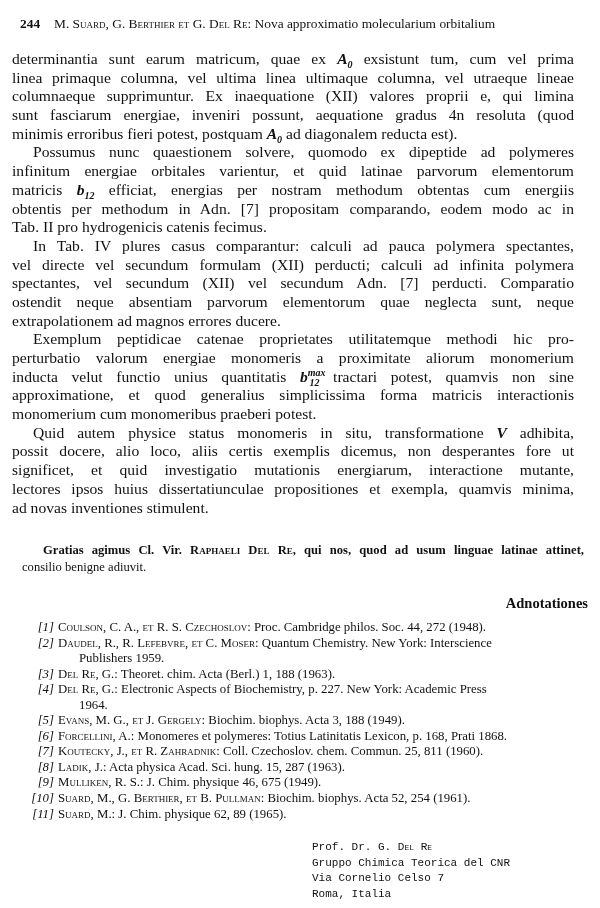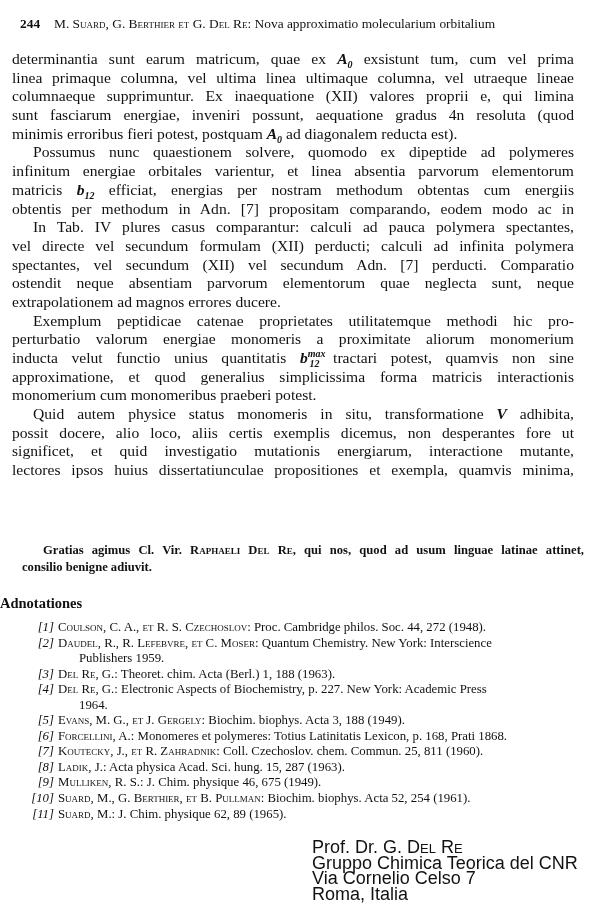--- a/index.html
+++ b/index.html
@@ -14,66 +14,68 @@
   .body { position: absolute; left: 12px; top: 50px; width: 562px;
           font-family: "Liberation Serif", serif; font-size: 15.6px; line-height: 18.7px; }
   .line { display: block; white-space: nowrap; text-align: justify; text-align-last: justify; height: 18.7px; }
   .line.last { text-align-last: left; }
   .line.indent { padding-left: 21px; }
   .b { font-weight: bold; font-style: italic; }
   sub, sup { font-size: 10px; line-height: 0; }
   .ack { position: absolute; left: 22px; top: 542px; width: 562px;
          font-family: "Liberation Serif", serif; font-size: 12.6px; line-height: 16.5px; font-weight: bold; }
   .ack .line { height: 16.5px; }
-  .ack .line.second { font-weight: bold; }
-  .refs-title { position: absolute; left: 0; top: 595px; width: 588px; text-align: left;
+  .ack .line.second { font-weight: normal; }
+  .refs-title { position: absolute; left: 0; top: 595px; width: 588px; text-align: right;
          font-family: "Liberation Serif", serif; font-weight: bold; font-size: 14.5px; }
   .refs { position: absolute; left: 22px; top: 620px; width: 562px;
          font-family: "Liberation Serif", serif; font-size: 12.8px; line-height: 15.55px; }
   .ref { position: relative; padding-left: 36px; }
   .ref .num { position: absolute; left: 0; width: 32px; text-align: right; font-style: italic; }
   .ref .txt { display: block; }
   .ref .cont { display: block; padding-left: 21px; }
-  .addr { position: absolute; left: 312px; top: 840px; font-family: Liberation Sans, sans-serif;
-          font-size: 18px; line-height: 15.6px; }
+  .addr { position: absolute; left: 312px; top: 840px; font-family: Liberation Mono, monospace;
+          font-size: 11px; line-height: 15.6px; }
   .addr div { white-space: nowrap; }
 </style>
 </head>
 <body>
 
 <div class="page">
 
   <div class="running-head">
     <span class="pg">244</span><span class="t"><span class="sc">M. Suard, G. Berthier et G. Del Re</span><span>: Nova approximatio molecularium orbitalium</span></span>
   </div>
 
   <div class="body" id="body">
       <span class="line"><span>determinantia sunt earum matricum, quae ex </span><span class="b"><span>A</span><sub>0</sub></span><span> exsistunt tum, cum vel prima</span></span>
       <span class="line">linea primaque columna, vel ultima linea ultimaque columna, vel utraeque lineae</span>
       <span class="line">columnaeque supprimuntur. Ex inaequatione (XII) valores proprii e, qui limina</span>
       <span class="line">sunt fasciarum energiae, inveniri possunt, aequatione gradus 4n resoluta (quod</span>
       <span class="line last"><span>minimis erroribus fieri potest, postquam </span><span class="b"><span>A</span><sub>0</sub></span><span> ad diagonalem reducta est).</span></span>
       <span class="line indent">Possumus nunc quaestionem solvere, quomodo ex dipeptide ad polymeres</span>
-      <span class="line">infinitum energiae orbitales varientur, et linea absentia parvorum elementorum</span>
+      <span class="line">infinitum energiae orbitales varientur, et quid latinae parvorum elementorum</span>
       <span class="line"><span>matricis </span><span class="b"><span>b</span><sub>12</sub></span><span> efficiat, energias per nostram methodum obtentas cum energiis</span></span>
       <span class="line">obtentis per methodum in Adn. [7] propositam comparando, eodem modo ac in</span>
+      <span class="line last">Tab. II pro hydrogenicis catenis fecimus.</span>
       <span class="line indent">In Tab. IV plures casus comparantur: calculi ad pauca polymera spectantes,</span>
       <span class="line">vel directe vel secundum formulam (XII) perducti; calculi ad infinita polymera</span>
       <span class="line">spectantes, vel secundum (XII) vel secundum Adn. [7] perducti. Comparatio</span>
       <span class="line">ostendit neque absentiam parvorum elementorum quae neglecta sunt, neque</span>
       <span class="line last">extrapolationem ad magnos errores ducere.</span>
       <span class="line indent">Exemplum peptidicae catenae proprietates utilitatemque methodi hic pro-</span>
       <span class="line">perturbatio valorum energiae monomeris a proximitate aliorum monomerium</span>
       <span class="line"><span>inducta velut functio unius quantitatis </span><span class="b"><span>b</span><sup>max</sup><sub style="margin-left: -16px;">12</sub></span><span> tractari potest, quamvis non sine</span></span>
       <span class="line">approximatione, et quod generalius simplicissima forma matricis interactionis</span>
       <span class="line last">monomerium cum monomeribus praeberi potest.</span>
       <span class="line indent"><span>Quid autem physice status monomeris in situ, transformatione </span><span class="b"><span>V</span></span><span> adhibita,</span></span>
       <span class="line">possit docere, alio loco, aliis certis exemplis dicemus, non desperantes fore ut</span>
       <span class="line">significet, et quid investigatio mutationis energiarum, interactione mutante,</span>
       <span class="line">lectores ipsos huius dissertatiunculae propositiones et exempla, quamvis minima,</span>
+      <span class="line last">ad novas inventiones stimulent.</span>
     </div>
 
   <div class="ack">
     <span class="line indent"><span>Gratias agimus Cl. Vir. </span><span class="sc">Raphaeli Del Re</span><span>, qui nos, quod ad usum linguae latinae attinet,</span></span>
     <span class="line last second">consilio benigne adiuvit.</span>
   </div>
 
   <div class="refs-title">Adnotationes</div>
 
   <div class="refs" id="refs">

